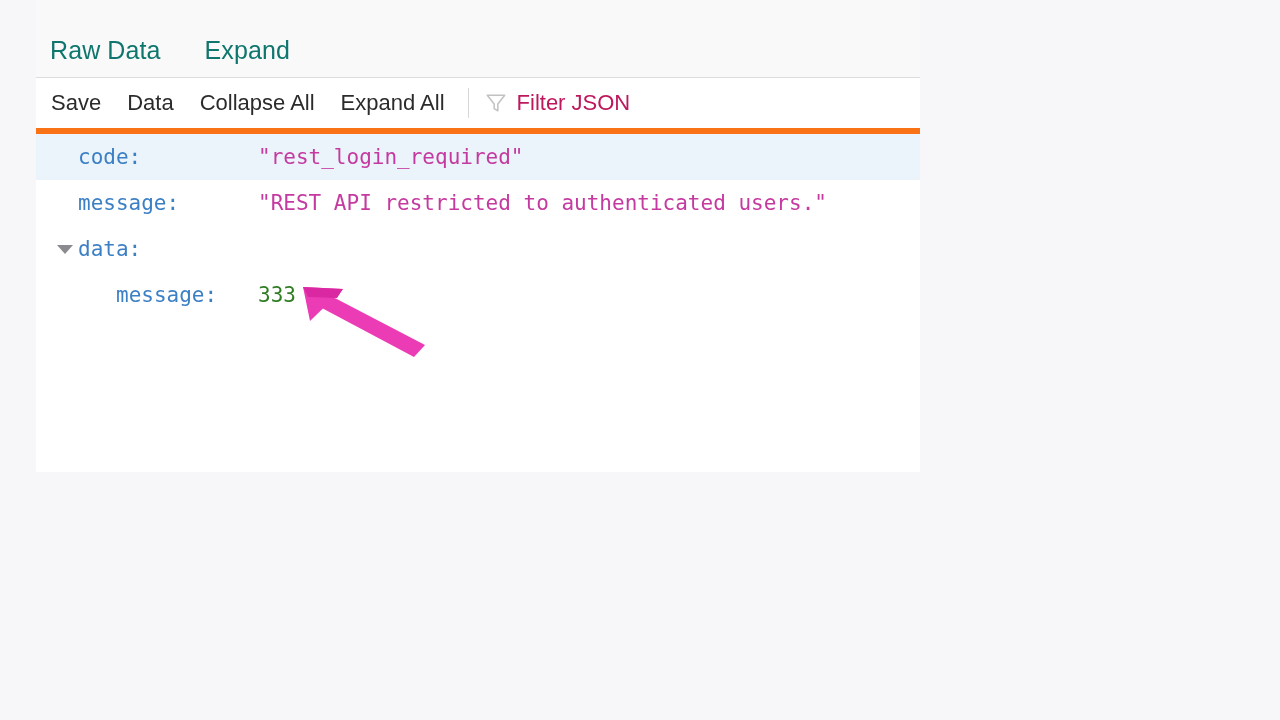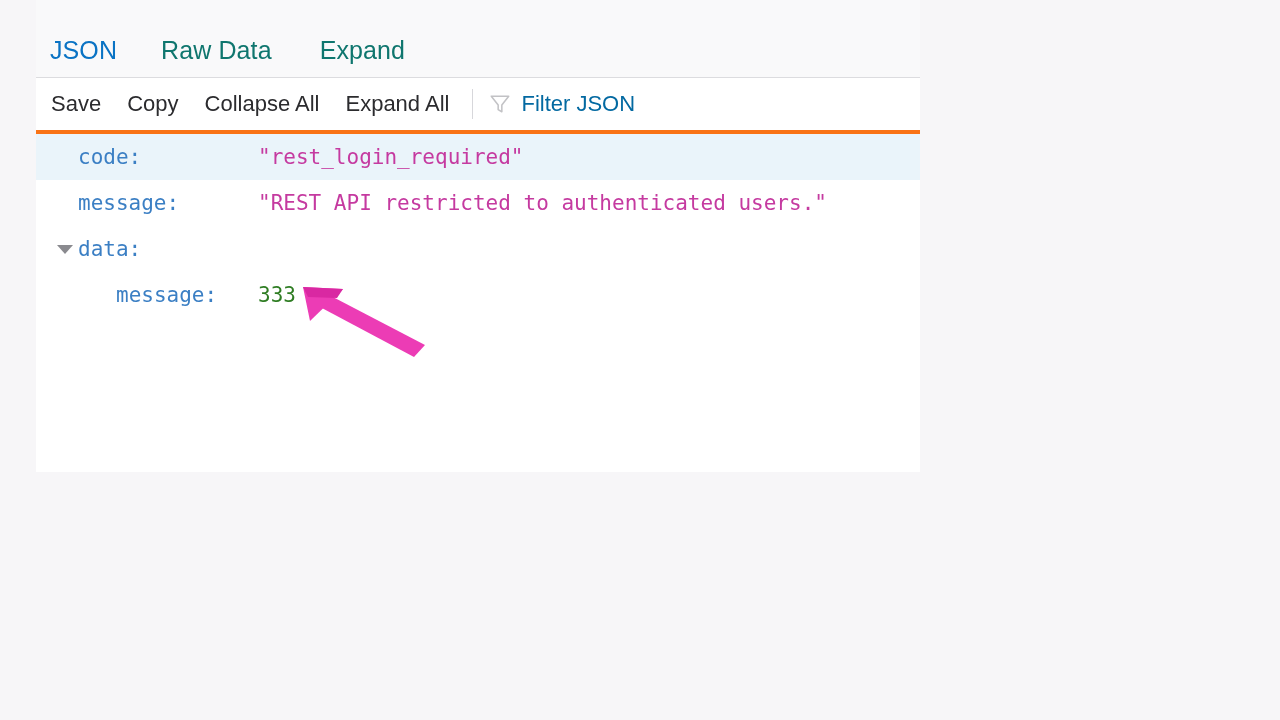--- a/index.html
+++ b/index.html
@@ -67,21 +67,21 @@
     top: -46px;
     height: 5px;
     background: #1472c6;
   }
 
   
   .toolbar {
     position: relative;
     height: 56px;
     background: #ffffff;
-    border-bottom: 4px solid #f97316;
+    border-bottom: 6px solid #f97316;
     display: flex;
     align-items: center;
     box-sizing: border-box;
   }
 
   .tb-btn {
     font-size: 22px;
     color: #2b2b2e;
     padding: 0 13px;
     line-height: 1;
@@ -110,21 +110,21 @@
   .funnel-icon {
     width: 22px;
     height: 22px;
     flex: 0 0 auto;
     margin-right: 10px;
     opacity: 0.45;
   }
 
   .filter-placeholder {
     font-size: 22px;
-    color: #0369a1;
+    color: #be185d;
     line-height: 1;
     white-space: nowrap;
     text-align: center;
   }
 
   
   .json-body {
     position: relative;
     height: 337px;
     background: #ffffff;
@@ -190,34 +190,31 @@
   }
 </style>
 </head>
 <body>
 
 <div id="root">
 
   <div class="devtools-panel">
 
     <div class="tab-strip">
-      <div class="tab active">
-        <span>JSON</span>
-      </div>
       <div class="tab">
         <span>Raw Data</span>
       </div>
       <div class="tab">
         <span>Expand</span>
       </div>
     </div>
 
     <div class="toolbar">
       <div class="tb-btn">Save</div>
-      <div class="tb-btn">Copy</div>
+      <div class="tb-btn">Data</div>
       <div class="tb-btn">Collapse All</div>
       <div class="tb-btn">Expand All</div>
       <div class="tb-sep"></div>
       <div class="filter-box">
         <span class="funnel-icon">
           <svg viewBox="0 0 24 24" width="22" height="22" aria-hidden="true">
             <path d="M2.5 3.5 h19 L14 13 v7.5 l-4 -2.5 V13 Z" fill="none" stroke="#7a7a80" stroke-width="1.7" stroke-linejoin="round" stroke-linecap="round"></path>
           </svg>
         </span>
         <span class="filter-placeholder">Filter JSON</span>

